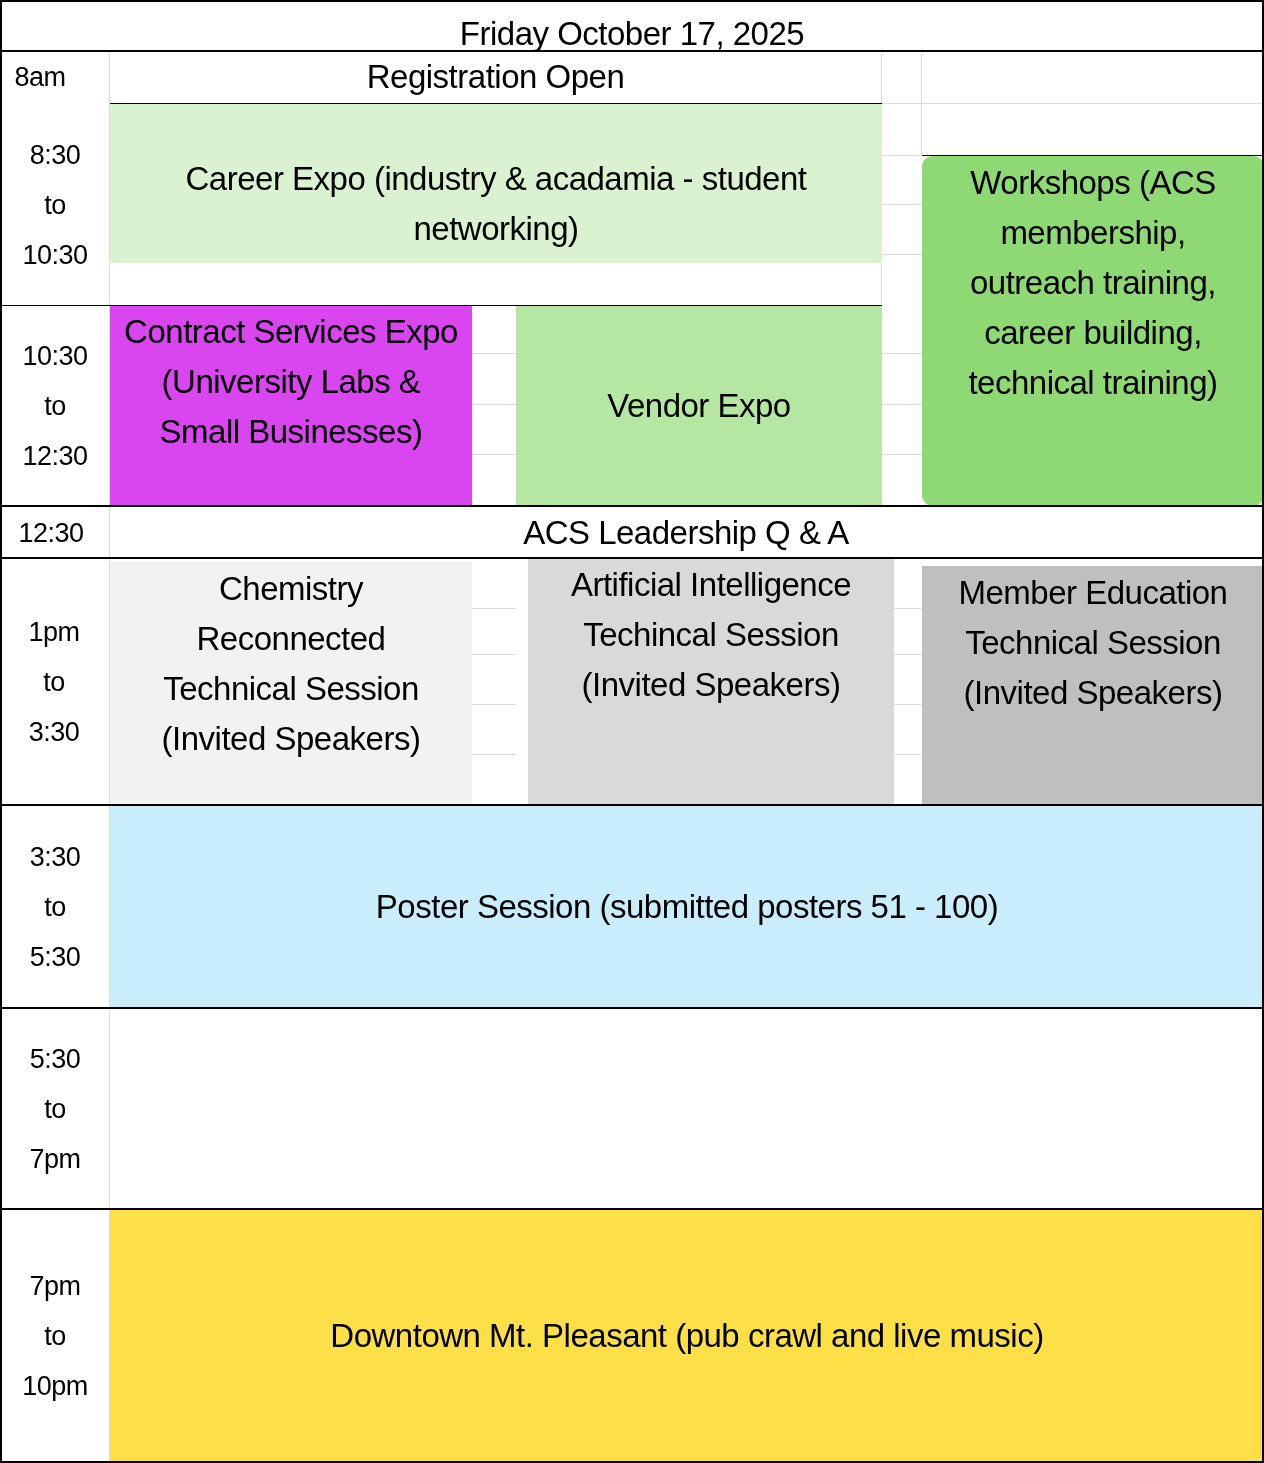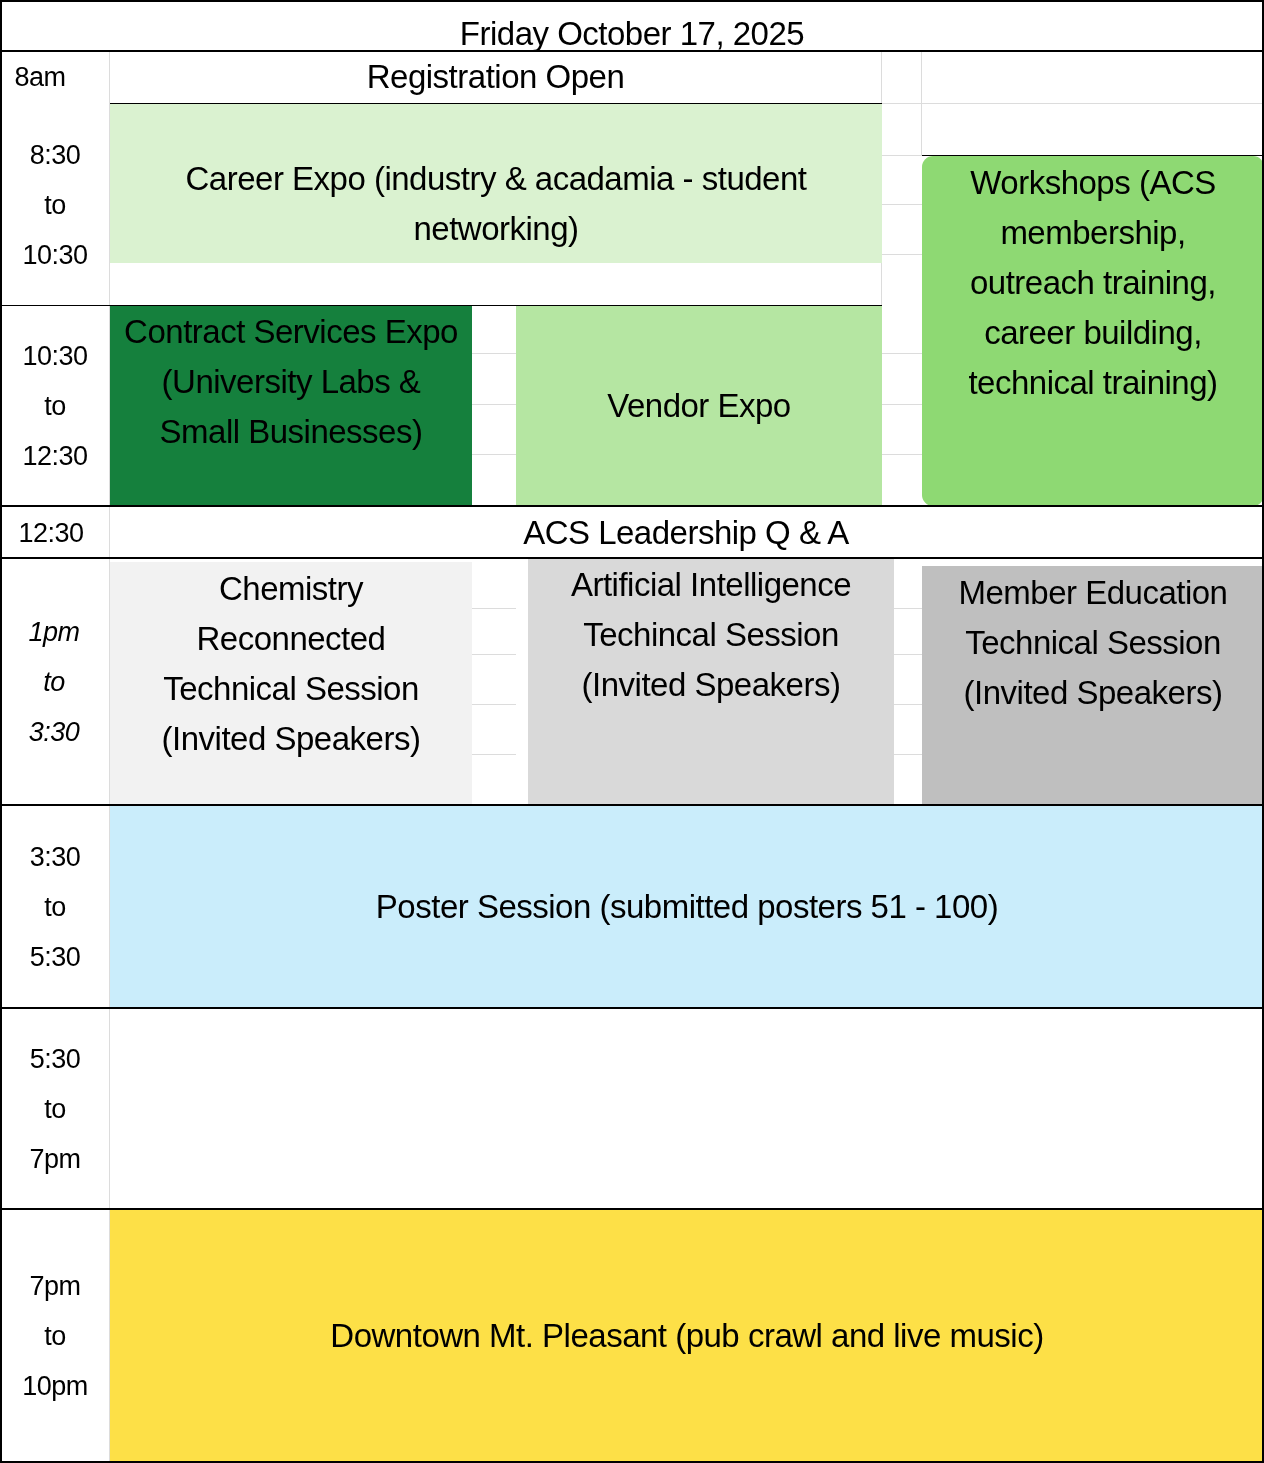--- a/index.html
+++ b/index.html
@@ -46,21 +46,21 @@
     <span>8:30</span>
     <span>to</span>
     <span>10:30</span>
   </div>
   <div class="cell time" style="left:0;top:306px;width:110px;height:200px;">
     <span>10:30</span>
     <span>to</span>
     <span>12:30</span>
   </div>
   <div class="cell time" style="left:0;top:507px;width:102px;height:51px;">12:30</div>
-  <div class="cell time" style="left:0;top:558px;width:108px;height:247px;font-style:italic;">
+  <div class="cell time" style="left:0;top:558px;width:108px;height:247px;">
     <span>1pm</span>
     <span>to</span>
     <span>3:30</span>
   </div>
   <div class="cell time" style="left:0;top:806px;width:110px;height:202px;">
     <span>3:30</span>
     <span>to</span>
     <span>5:30</span>
   </div>
   <div class="cell time" style="left:0;top:1009px;width:110px;height:200px;">
@@ -70,21 +70,21 @@
   </div>
   <div class="cell time" style="left:0;top:1210px;width:110px;height:252px;">
     <span>7pm</span>
     <span>to</span>
     <span>10pm</span>
   </div>
 
   <div class="cell ev" style="left: 110px; top: 51px; width: 771px; height: 52px; background: rgb(255, 255, 255); text-align: center;">Registration Open</div>
   <div class="cell ev" style="left: 110px; top: 104px; width: 772px; height: 159px; padding: 50px 40px 15px; align-items: flex-start; background: rgb(218, 242, 208);">Career Expo (industry &amp; acadamia - student networking)</div>
   <div class="cell ev" style="left: 922px; top: 156px; width: 342px; height: 350px; padding: 2px 14px 0px; align-items: flex-start; background: rgb(142, 217, 115); border-radius: 11px;">Workshops (ACS membership, outreach training, career building, technical training)</div>
-  <div class="cell ev" style="left: 110px; top: 306px; width: 362px; height: 200px; padding: 1px 10px 17px; align-items: flex-start; background: #15803d;">Contract Services Expo (University Labs &amp; Small Businesses)</div>
+  <div class="cell ev" style="left: 110px; top: 306px; width: 362px; height: 200px; padding: 1px 10px 17px; align-items: flex-start; background: #d946ef;">Contract Services Expo (University Labs &amp; Small Businesses)</div>
   <div class="cell ev" style="left: 516px; top: 306px; width: 366px; height: 200px; background: rgb(181, 230, 162);">Vendor Expo</div>
   <div class="cell ev" style="left: 110px; top: 507px; width: 1152px; height: 51px; background: rgb(255, 255, 255);">ACS Leadership Q &amp; A</div>
   <div class="cell ev" style="left: 110px; top: 562px; width: 362px; height: 247px; padding: 2px 20px 0px; align-items: flex-start; background: rgb(242, 242, 242);">Chemistry Reconnected Technical Session (Invited Speakers)</div>
   <div class="cell ev" style="left: 528px; top: 558px; width: 366px; height: 247px; padding: 2px 14px 0px; align-items: flex-start; background: rgb(217, 217, 217);">Artificial Intelligence Techincal Session (Invited Speakers)</div>
   <div class="cell ev" style="left: 922px; top: 558px; width: 342px; height: 247px; padding: 2px 10px 0px; align-items: flex-start; background: rgb(191, 191, 191); margin-top: 8px;">Member Education Technical Session (Invited Speakers)</div>
   <div class="cell ev" style="left: 110px; top: 806px; width: 1154px; height: 202px; background: rgb(202, 237, 251);">Poster Session (submitted posters 51 - 100)</div>
   <div class="cell ev" style="left: 110px; top: 1210px; width: 1154px; height: 252px; background: #fde047;">Downtown Mt. Pleasant (pub crawl and live music)</div>
 
   <div class="bl" style="left:0;top:0;width:1264px;height:2px;"></div>
   <div class="bl" style="left:0;top:1461px;width:1264px;height:2px;"></div>

